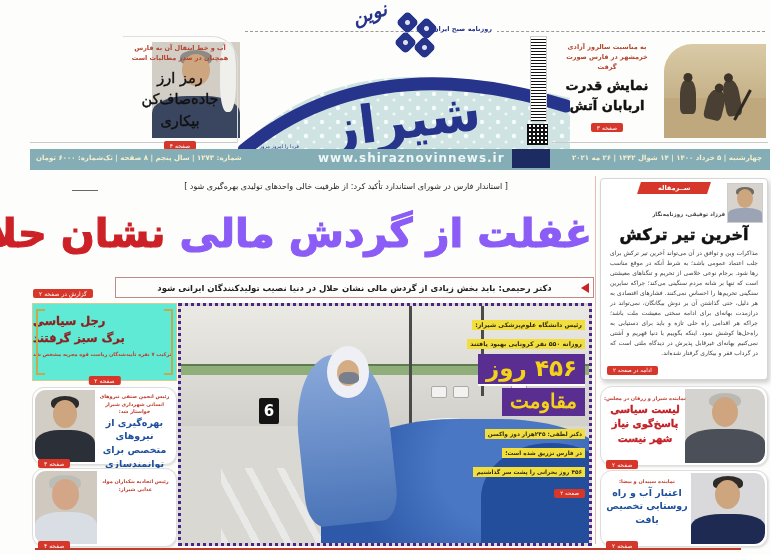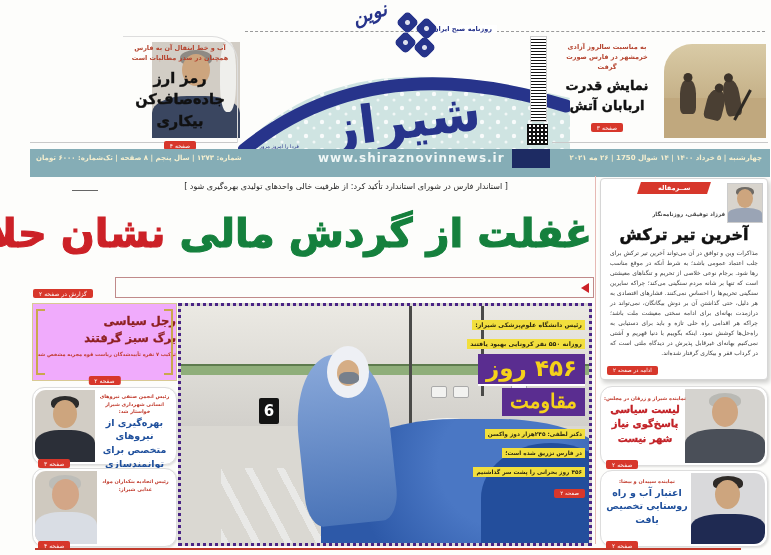--- a/index.html
+++ b/index.html
@@ -9,50 +9,50 @@
   .tag{display:inline-block;background:#d7372b;color:#fff;font-size:6px;line-height:9px;padding:0 6px;border-radius:2px;white-space:nowrap;}
   .kick{color:#b5442f;font-weight:bold;font-size:6.5px;line-height:1.5;text-align:center;}
   .portrait{position:relative;overflow:hidden;background:#d2cdc5;}
   .portrait .head{position:absolute;border-radius:50%;background:#cda57e;}
   .portrait .hair{position:absolute;border-radius:50% 50% 40% 40%;}
   .portrait .suit{position:absolute;left:0;right:0;bottom:0;border-radius:40% 40% 0 0;}
   
   #ls-box{left:30px;top:36px;width:208px;height:106px;border-bottom:1px solid #c9c9c9;}
   #ls-photo{left:2px;top:6px;width:88px;height:96px;}
   #ls-text{right:0;top:0;width:114px;height:106px;border:1px solid #ddd;border-left:none;border-bottom:none;border-radius:0 26px 0 0;text-align:center;}
-  #ls-title{font-size:14.5px;font-weight:bold;color:#111;line-height:1.5;margin-top:4px;-webkit-text-stroke:.4px #111;}
+  #ls-title{font-size:14.5px;font-weight:normal;color:#111;line-height:1.5;margin-top:4px;-webkit-text-stroke:.4px #111;}
   #rs-box{left:552px;top:36px;width:216px;height:106px;border-bottom:1px solid #c9c9c9;}
   #rs-photo{right:2px;top:8px;width:102px;height:94px;border-radius:28px 0 0 0;overflow:hidden;background:linear-gradient(#d9cba6,#b79d72);}
   #rs-text{left:0;top:0;width:110px;height:106px;text-align:center;}
   #rs-title{font-size:13px;font-weight:bold;color:#111;line-height:1.5;margin-top:4px;-webkit-text-stroke:.4px #111;}
   .soldier{position:absolute;background:#4a3f33;border-radius:40% 40% 20% 20%;}
   .soldier::before{content:"";position:absolute;top:-7px;left:50%;transform:translateX(-50%);width:9px;height:9px;border-radius:50%;background:#3d342a;}
   #mortar{position:absolute;width:3px;height:34px;background:#2e2a24;transform:rotate(28deg);right:22px;bottom:16px;}
   
   #dash-line{left:245px;top:31px;width:520px;border-top:1px dashed #9a9a9a;}
   #tagline{left:428px;top:25px;background:#fff;padding:0 5px;font-size:6.5px;color:#27348b;font-weight:bold;}
   #novin-script{left:352px;top:2px;font-size:19px;color:#27348b;font-style:italic;font-weight:bold;transform:rotate(-18deg);}
   #emblem{left:396px;top:12px;width:44px;height:48px;}
   .petal{position:absolute;width:17px;height:17px;background:#27348b;border-radius:5px;transform:rotate(45deg);background-image:radial-gradient(circle at 50% 50%,rgba(255,255,255,.85) 2px,transparent 3px);}
   #slogan{left:250px;top:143px;font-size:5px;color:#27348b;}
   #barcode{left:530px;top:36px;width:15px;height:84px;background:repeating-linear-gradient(0deg,#111 0 1px,#fff 1px 3px);border:1px solid #ccc;}
   #qrcode{left:527px;top:124px;width:21px;height:21px;background:
       repeating-linear-gradient(0deg,#111 0 2px,transparent 2px 4px),
       repeating-linear-gradient(90deg,#111 0 2px,#fff 2px 4px);}
   
-  #tealbar{left:30px;top:149px;width:740px;height:28px;background:#85adb6;}
+  #tealbar{left:30px;top:149px;width:740px;height:21px;background:#85adb6;}
   #issue-info{position:absolute;left:6px;top:0;line-height:19px;font-size:7px;color:#f5efcf;font-weight:bold;}
   #site-url{position:absolute;left:288px;top:0;line-height:19px;font-size:12px;letter-spacing:1px;color:#eef6f5;font-weight:bold;direction:ltr;}
   #navy-block{position:absolute;left:482px;top:0;width:38px;height:19px;background:#1d2b63;}
   #date-info{position:absolute;right:8px;top:0;line-height:19px;font-size:7px;color:#f5efcf;font-weight:bold;}
   
   #main-kicker{left:100px;top:182px;width:492px;text-align:center;font-size:8px;font-weight:normal;color:#222;}
   #kick-dash{left:72px;top:190px;width:26px;border-top:1px solid #666;}
   #headline{left:100px;top:198px;width:492px;height:70px;line-height:70px;text-align:center;font-size:40px;font-weight:bold;white-space:nowrap;-webkit-text-stroke:1.1px currentColor;}
-  #headline .h-black{color:#15803d;}
+  #headline .h-black{color:#8b5cf6;}
   #headline .h-red{color:#cc2127;-webkit-text-stroke:1.1px #cc2127;}
   #subhead{left:115px;top:277px;width:477px;height:19px;border:1px solid #c08a8a;display:flex;align-items:center;justify-content:center;font-size:8.5px;font-weight:bold;color:#222;}
   #subhead .arrow{position:absolute;right:4px;width:0;height:0;border-top:5px solid transparent;border-bottom:5px solid transparent;border-right:8px solid #cc2127;}
   #report-tag{left:33px;top:289px;}
   #v-divider{left:595px;top:176px;width:1px;height:368px;background:#e6b9b4;}
   
   #photo-block{left:178px;top:303px;width:414px;height:243px;border:3px dotted #4a2486;box-sizing:border-box;background:#dad8d2;overflow:hidden;}
   .ph-wall{position:absolute;left:0;right:0;top:0;height:120px;background:linear-gradient(#ebe9e3,#d2d0cb);}
   .ph-rail{position:absolute;left:0;right:0;top:58px;height:9px;background:#8fae7a;border-top:2px solid #5d7b4e;}
   .ph-socket{position:absolute;width:14px;height:10px;background:#f2f2f0;border:1px solid #aaa;border-radius:2px;}
@@ -66,21 +66,21 @@
   .ph-nurse{position:absolute;left:118px;top:48px;width:92px;height:170px;background:linear-gradient(#8aa9da,#4a74b8);border-radius:46% 46% 18% 18%;transform:rotate(-6deg);}
   .ph-hood{position:absolute;left:146px;top:40px;width:42px;height:52px;background:#eef0f5;border-radius:50%;}
   .ph-face{position:absolute;left:156px;top:54px;width:22px;height:26px;background:#d5ad85;border-radius:50%;}
   .ph-mask{position:absolute;left:158px;top:66px;width:20px;height:12px;background:#77808c;border-radius:40%;}
   #ph-overlay{position:absolute;right:4px;top:6px;width:125px;text-align:right;}
   .ystrip{display:inline-block;background:#f2df3d;color:#2e2a10;font-size:6.3px;font-weight:bold;padding:0 3px;line-height:10px;margin-bottom:1px;}
   .pbadge{display:inline-block;background:#5a2d90;color:#f5d21a;font-weight:bold;padding:1px 8px 3px;}
   #badge-top{font-size:23px;border-bottom:2px solid #fff;}
   #badge-bottom{font-size:20px;margin-top:2px;font-family:Liberation Serif, serif;}
   
-  #cream-box{left:32px;top:303px;width:143px;height:76px;background:#f0abfc;border:1px solid #d9c993;text-align:right;}
+  #cream-box{left:32px;top:303px;width:143px;height:76px;background:#5eead4;border:1px solid #d9c993;text-align:left;}
   .brk{position:absolute;top:5px;bottom:5px;width:7px;border:2px solid #c9a84c;}
   .brk.l{left:3px;border-right:none;}
   .brk.r{right:3px;border-left:none;}
   #cream-title{margin-top:9px;font-size:11.5px;font-weight:bold;color:#8d1f1f;line-height:1.5;-webkit-text-stroke:.3px #8d1f1f;}
   #cream-sub{font-size:5px;color:#c0392b;margin-top:3px;font-weight:bold;}
   #cream-tag{position:absolute;left:50%;bottom:-5px;transform:translateX(-50%);}
   .story-card{background:#fff;border:1px solid #ddd;border-radius:12px;box-shadow:1px 1px 2px rgba(0,0,0,.12);}
   .sc-kick{color:#c0392b;font-weight:bold;font-size:5px;line-height:1.5;text-align:center;padding-top:5px;}
   .sc-title{font-weight:bold;text-align:center;line-height:1.45;}
   #card-muni{left:32px;top:387px;width:143px;height:76px;}
@@ -167,32 +167,33 @@
       <div class="kick" style="padding:7px 6px 0;">به مناسبت سالروز آزادی خرمشهر در فارس صورت گرفت</div>
       <div id="rs-title">نمایش قدرت اربابان آتش</div>
       <span class="tag" style="margin-top:3px;">صفحه ۳</span>
     </div>
   </div>
 
   <div class="abs" id="tealbar">
     <div id="issue-info">شماره: ۱۲۷۳ | سال پنجم | ۸ صفحه | تک‌شماره: ۶۰۰۰ تومان</div>
     <div id="site-url">www.shiraznovinnews.ir</div>
     <div id="navy-block"></div>
-    <div id="date-info">چهارشنبه | ۵ خرداد ۱۴۰۰ | ۱۴ شوال 1750 | ۲۶ مه ۲۰۲۱</div>
+    <div id="date-info">چهارشنبه | ۵ خرداد ۱۴۰۰ | ۱۴ شوال ۱۴۴۲ | ۲۶ مه ۲۰۲۱</div>
   </div>
 
   <div class="abs" id="kick-dash"></div>
   <div class="abs" id="main-kicker">[ استاندار فارس در شورای استاندارد تأکید کرد: از ظرفیت خالی واحدهای تولیدی بهره‌گیری شود ]</div>
   <div class="abs" id="headline">
     <span class="h-black">غفلت از گردش مالی</span>
     <span> </span>
     <span class="h-red">نشان حلال</span>
   </div>
   <div class="abs" id="subhead">
     <span class="arrow"></span>
+    <span>دکتر رحیمی: باید بخش زیادی از گردش مالی نشان حلال در دنیا نصیب تولیدکنندگان ایرانی شود</span>
   </div>
   <span class="abs tag" id="report-tag">گزارش در صفحه ۲</span>
   <div class="abs" id="v-divider"></div>
 
   <div class="abs" id="photo-block">
     <div class="ph-wall"></div>
     <div class="ph-rail"></div>
     <div class="ph-socket" style="left:250px;top:80px;"></div>
     <div class="ph-socket" style="left:272px;top:80px;"></div>
     <div class="ph-socket" style="left:330px;top:78px;"></div>

